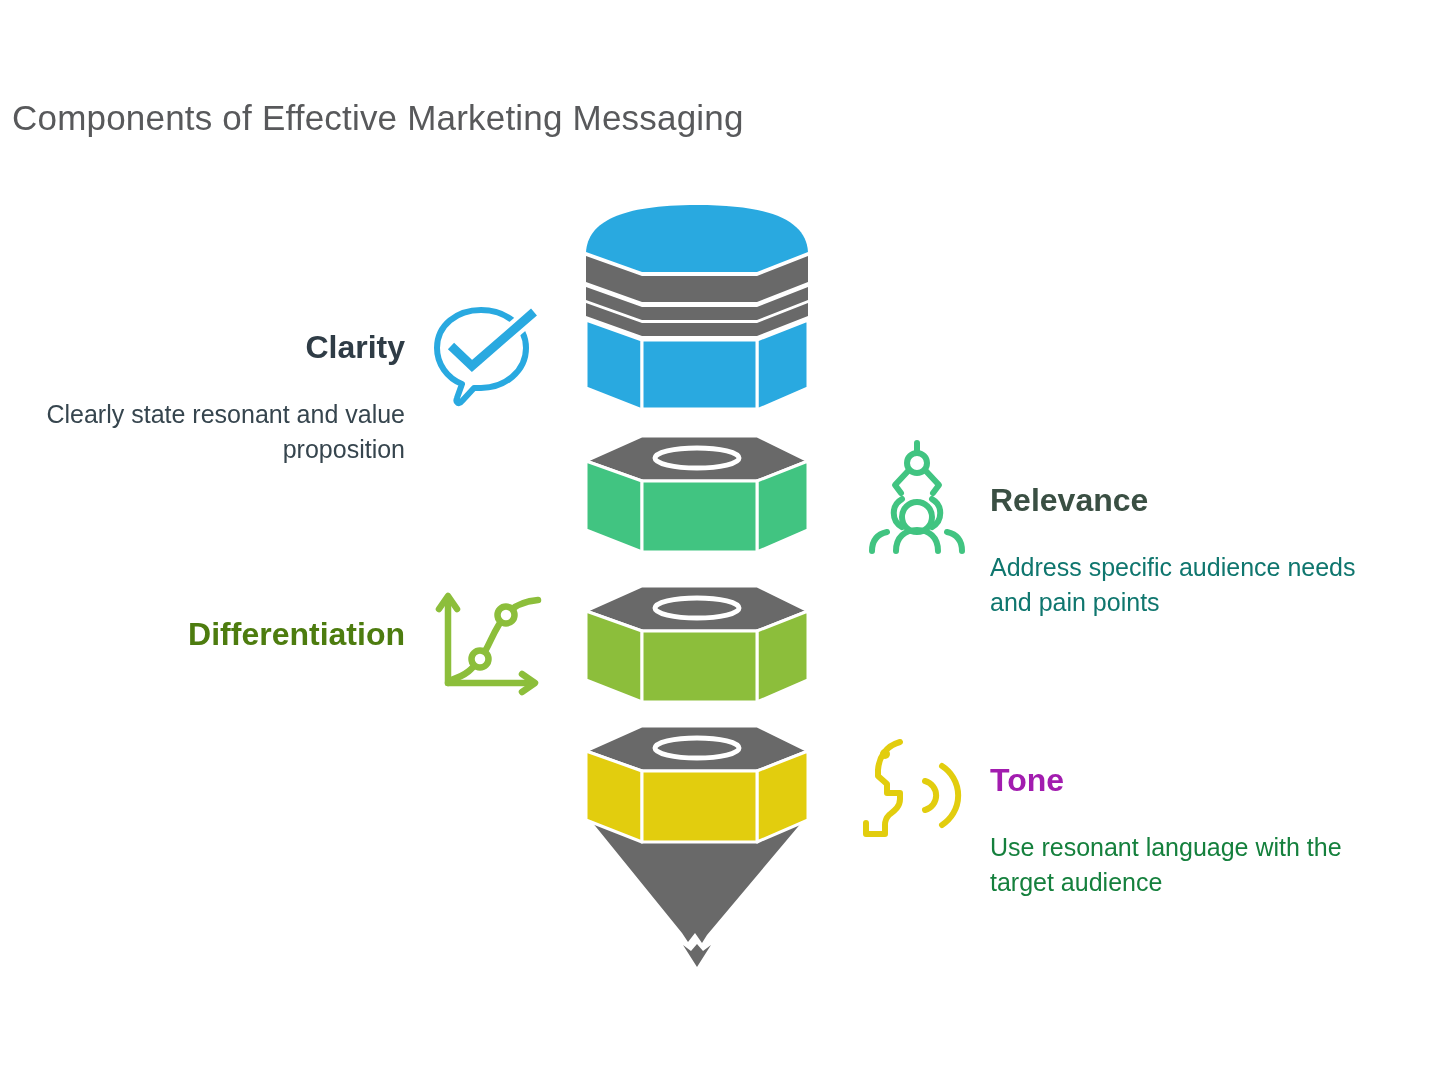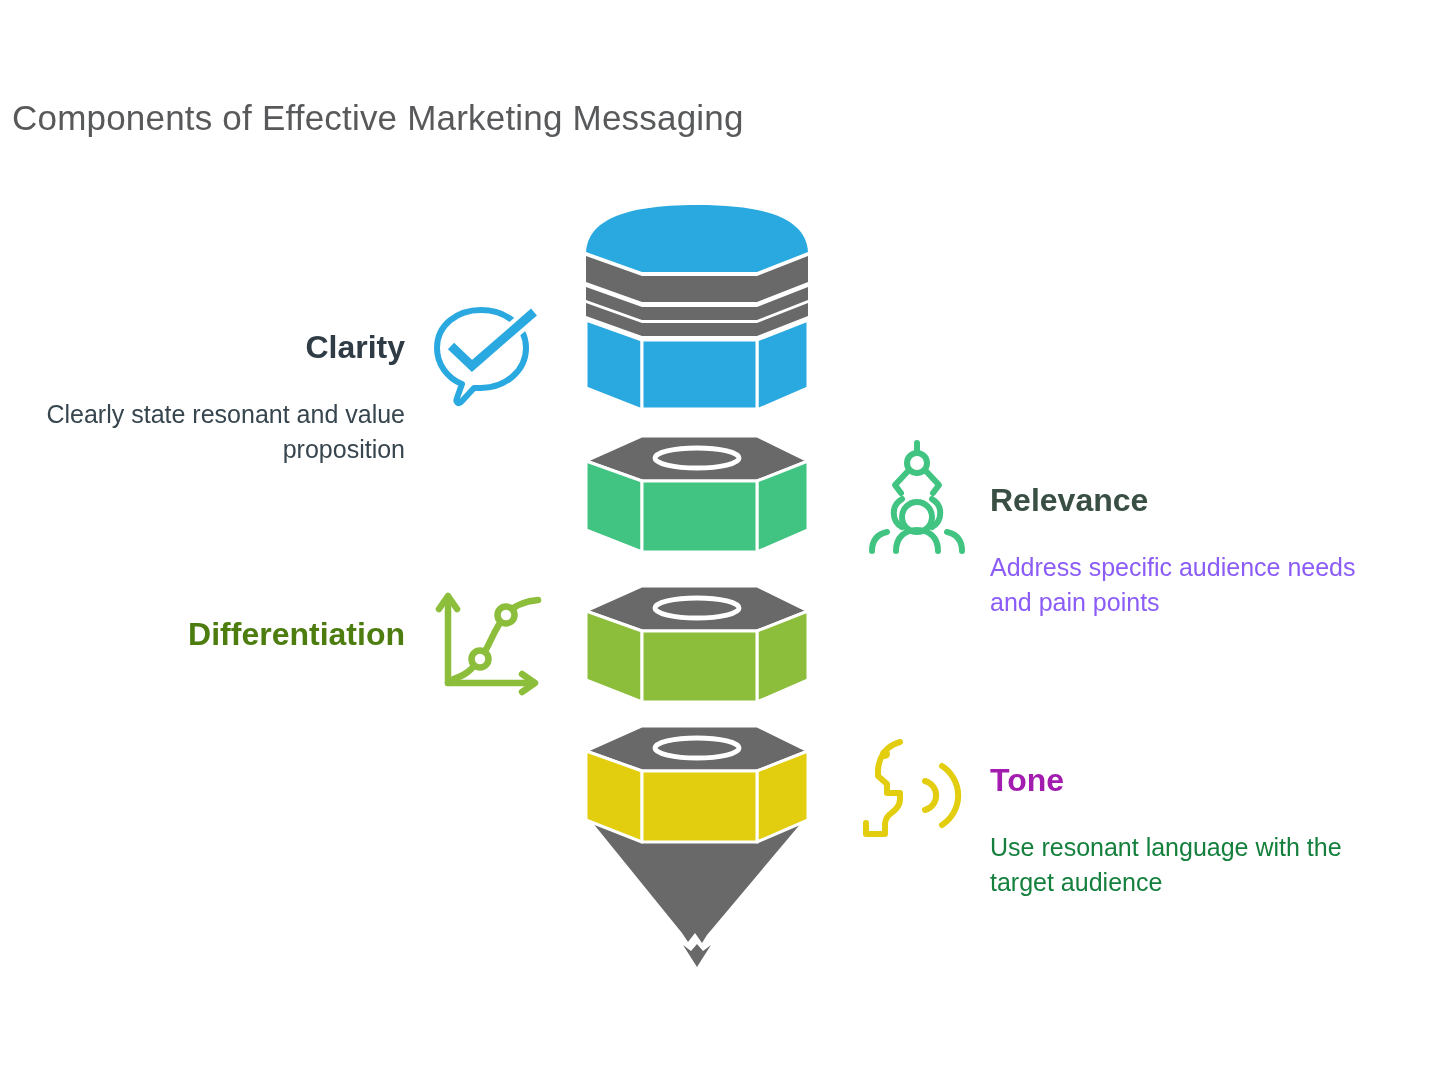--- a/index.html
+++ b/index.html
@@ -28,21 +28,21 @@
   .sec-clarity{left:45px;top:327px;width:360px;}
   .sec-clarity .heading{color:#2f3c46;}
   .sec-clarity .desc{color:#36454e;}
 
   .sec-differentiation{left:45px;top:614px;width:360px;}
   .sec-differentiation .heading{color:#4d7c0f;}
   .sec-differentiation .desc{color:#434e3a;}
 
   .sec-relevance{left:990px;top:480px;width:380px;}
   .sec-relevance .heading{color:#3a4f43;}
-  .sec-relevance .desc{color:#8b5cf6;}
+  .sec-relevance .desc{color:#0f766e;}
 
   .sec-tone{left:990px;top:760px;width:385px;}
   .sec-tone .heading{color:#a21caf;}
   .sec-tone .desc{color:#15803d;}
 
   .icon{position:absolute;}
   svg{display:block;overflow:visible;}
 </style>
 </head>
 <body>

